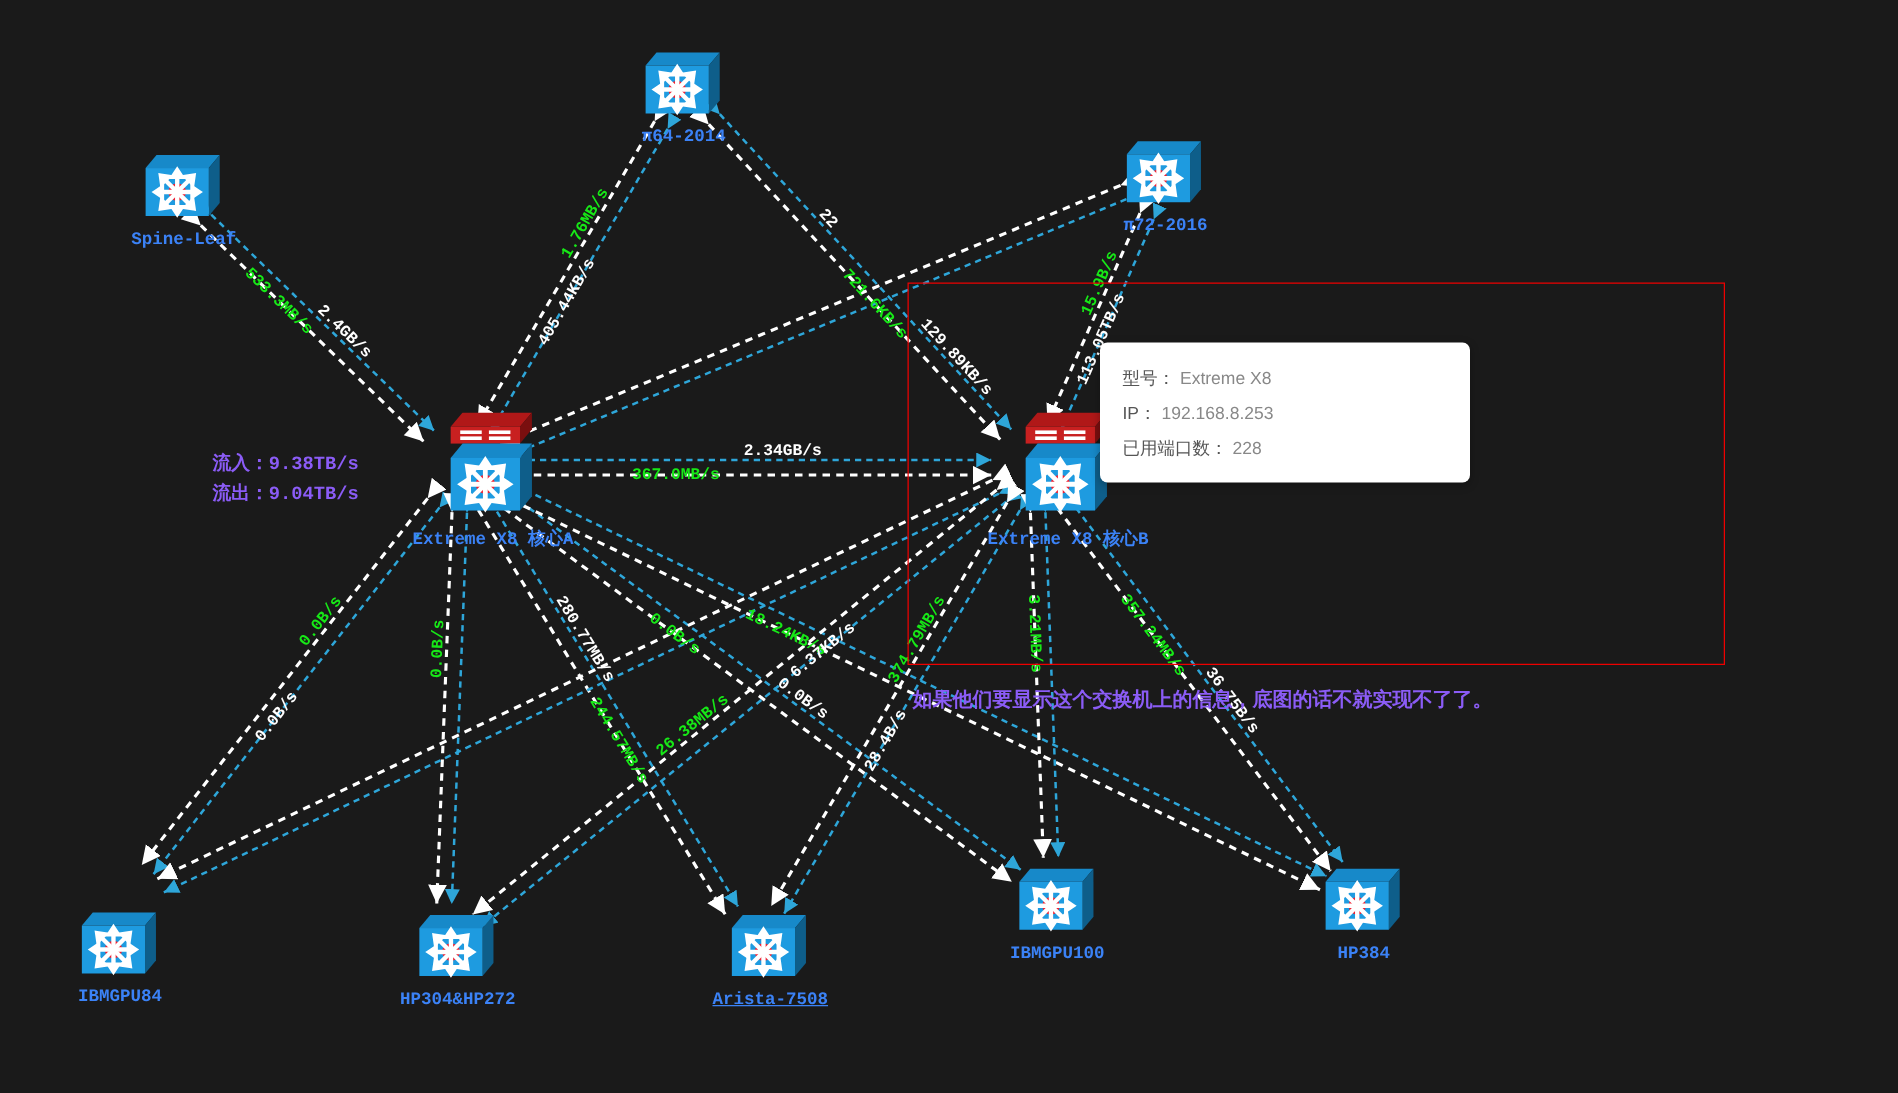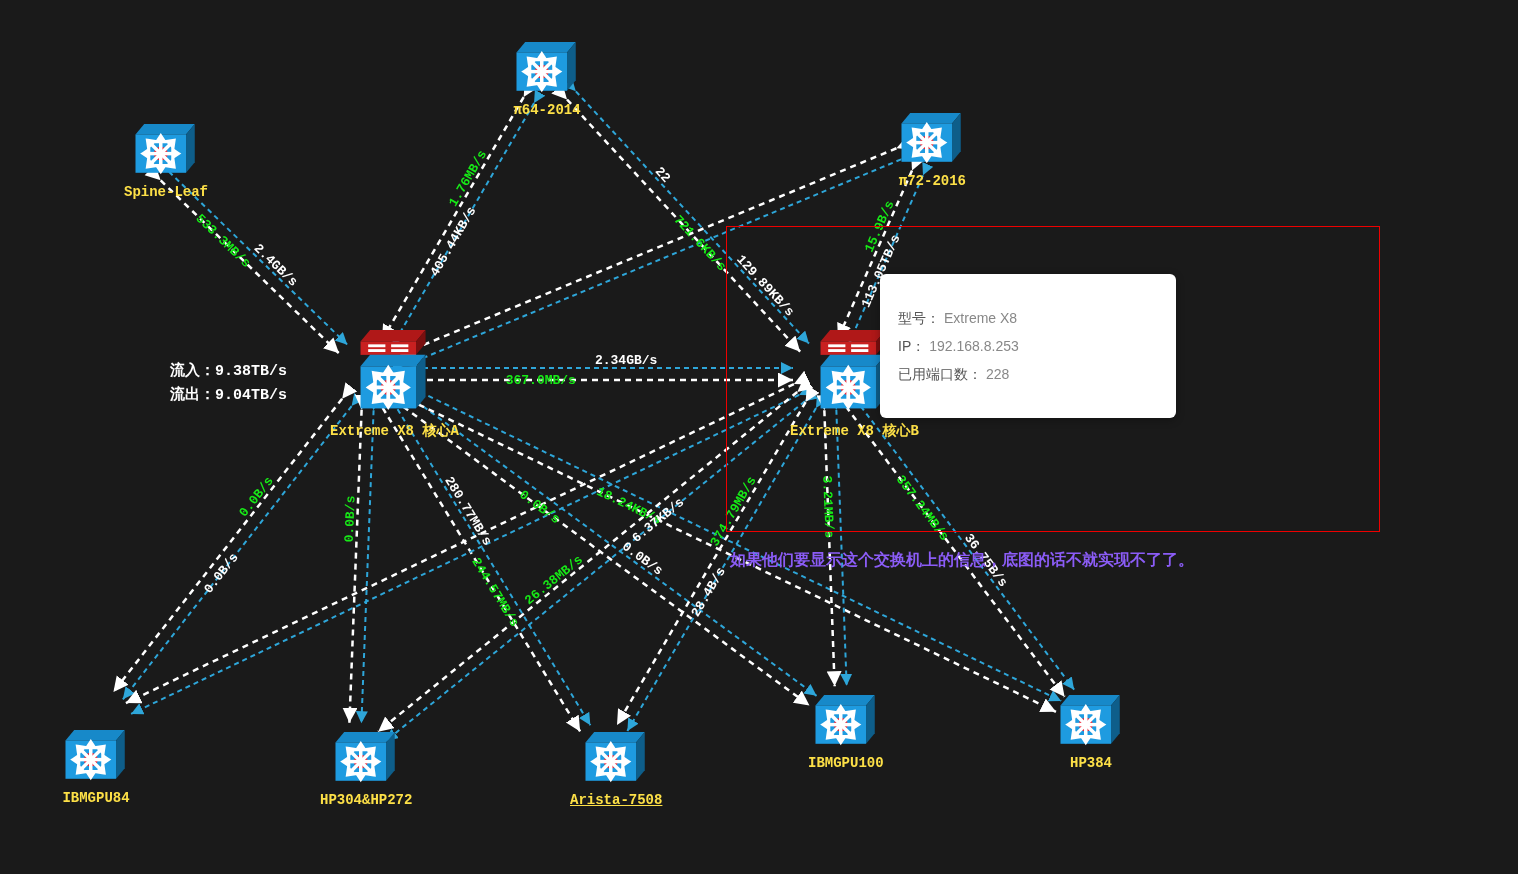--- a/index.html
+++ b/index.html
@@ -1,22 +1,22 @@
 <!DOCTYPE html>
 <html><head>
 <meta charset="utf-8">
 <style>
   html,body{margin:0;padding:0;background:#1a1a1a;width:1518px;height:874px;overflow:hidden;font-family:Arial,sans-serif}
   .canvas{position:relative;width:1518px;height:874px}
-  .node{position:absolute;text-align:center;color:#fde047;font-size:14px;font-weight:bold}
+  .node{position:absolute;text-align:center;color:#3b82f6;font-size:14px;font-weight:bold}
   .switch-icon{width:68px;height:58px;display:block;margin:0 auto}
   .core-icon{width:78px;height:88px;display:block;margin:0 auto}
   .node-label{margin-top:4px;white-space:nowrap;font-family:"Courier New",monospace}
-  .stats{position:absolute;color:#ffffff;font-size:15px;font-family:"Courier New",monospace;font-weight:bold;line-height:1.6}
-  .tooltip{position:absolute;background:#fff;color:#555;border-radius:6px;padding:30px 18px;font-size:14px;line-height:2;min-width:260px;box-shadow:0 2px 8px rgba(0,0,0,.3)}
+  .stats{position:absolute;color:#8b5cf6;font-size:15px;font-family:"Courier New",monospace;font-weight:bold;line-height:1.6}
+  .tooltip{position:absolute;background:#fff;color:#555;border-radius:6px;padding:14px 18px;font-size:14px;line-height:2;min-width:260px;box-shadow:0 2px 8px rgba(0,0,0,.3)}
   .tooltip .row{white-space:nowrap}
   .tooltip .lbl{color:#555}
   .tooltip .val{color:#888;margin-left:4px}
   .redbox{position:absolute;border:1px solid #e00}
   .rednote{position:absolute;color:#8b5cf6;font-size:16px;font-weight:bold;white-space:nowrap}
   svg.links{position:absolute;top:0;left:0;width:1518px;height:874px;pointer-events:none}
   .lk-blue{stroke:#2ea6d9;stroke-width:2;stroke-dasharray:5 4;fill:none}
   .lk-white{stroke:#fff;stroke-width:2.5;stroke-dasharray:6 5;fill:none}
   .edge-label{font-size:13px;font-family:"Courier New",monospace;font-weight:bold}
   .edge-green{fill:#17e817}
@@ -94,21 +94,21 @@
         <text x="556.1205752782548" y="582.8185772187152" class="edge-label edge-green" transform="rotate(320.9743232864806 556.1205752782548 582.8185772187152)" text-anchor="middle">26.38MB/s</text>
         <text x="736.512294728001" y="513.2305640113375" class="edge-label edge-green" transform="rotate(300.3026807204881 736.512294728001 513.2305640113375)" text-anchor="middle">374.79MB/s</text>
         <text x="711.581393480861" y="593.9424583868316" class="edge-label edge-white" transform="rotate(300.3026807204881 711.581393480861 593.9424583868316)" text-anchor="middle">28.4B/s</text>
         <text x="824.3598584376" y="506.9508429306061" class="edge-label edge-green" transform="rotate(87.86063520789648 824.3598584376 506.9508429306061)" text-anchor="middle">3.21MB/s</text>
         <text x="919.5264482601299" y="510.2021795681712" class="edge-label edge-green" transform="rotate(53.024876063806204 919.5264482601299 510.2021795681712)" text-anchor="middle">357.24MB/s</text>
         <text x="982.9780087071485" y="562.5594655639392" class="edge-label edge-white" transform="rotate(53.024876063806204 982.9780087071485 562.5594655639392)" text-anchor="middle">36.75B/s</text>
       </g>
   </svg>
 
   <div id="nodes-layer">
-      <div class="node" style="left: 105px; top: 122px; margin-left: 19px;">
+      <div class="node" style="left: 105px; top: 122px;">
         <svg viewBox="0 0 78 62" class="switch-icon">
 
     <g transform="translate(4,0)">
       <polygon points="0,12 58,12 68,0 10,0" fill="#1789c9"></polygon>
       <polygon points="58,12 58,56 68,44 68,0" fill="#0e5e8a"></polygon>
       <rect x="0" y="12" width="58" height="44" fill="#1e9be0"></rect>
       <circle cx="29" cy="34" r="8" fill="#e23"></circle>
       <g stroke="#fff" stroke-width="4" fill="#fff">
         <line x1="29" y1="18" x2="29" y2="50"></line>
               <line x1="13" y1="34" x2="45" y2="34"></line>

